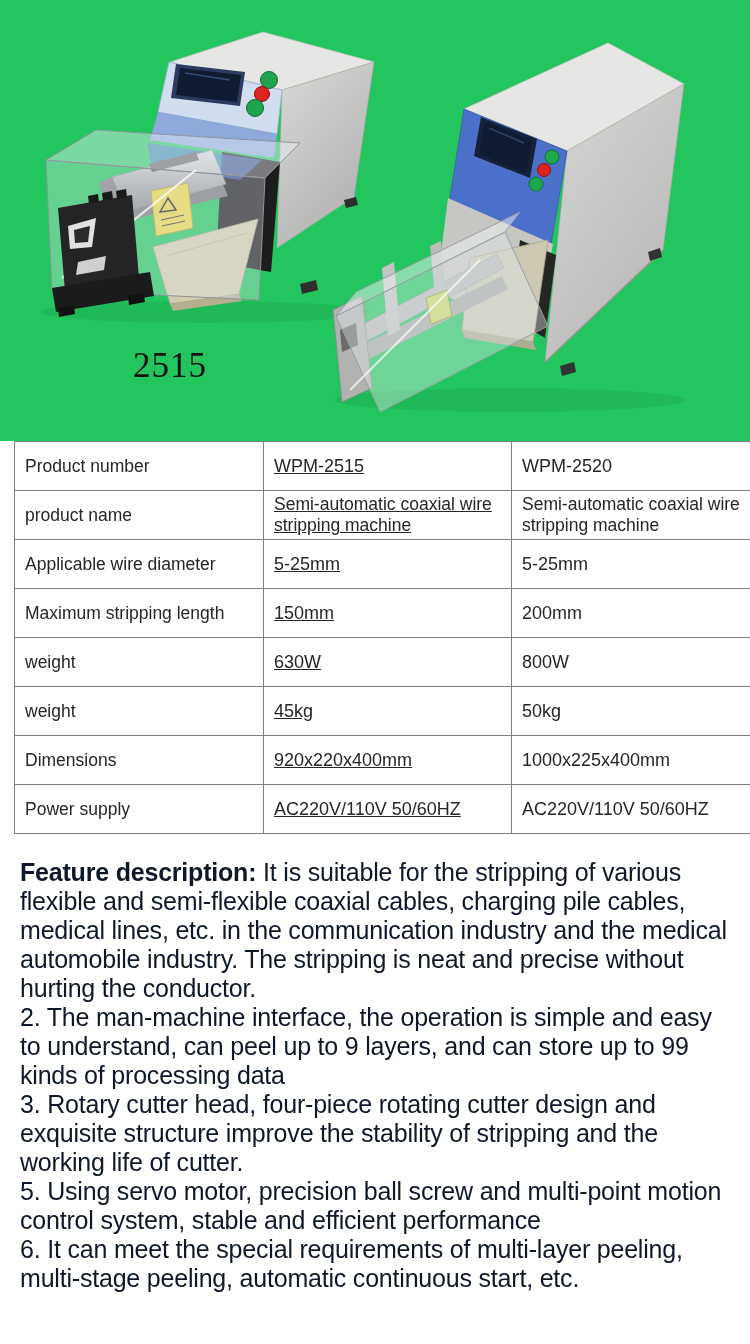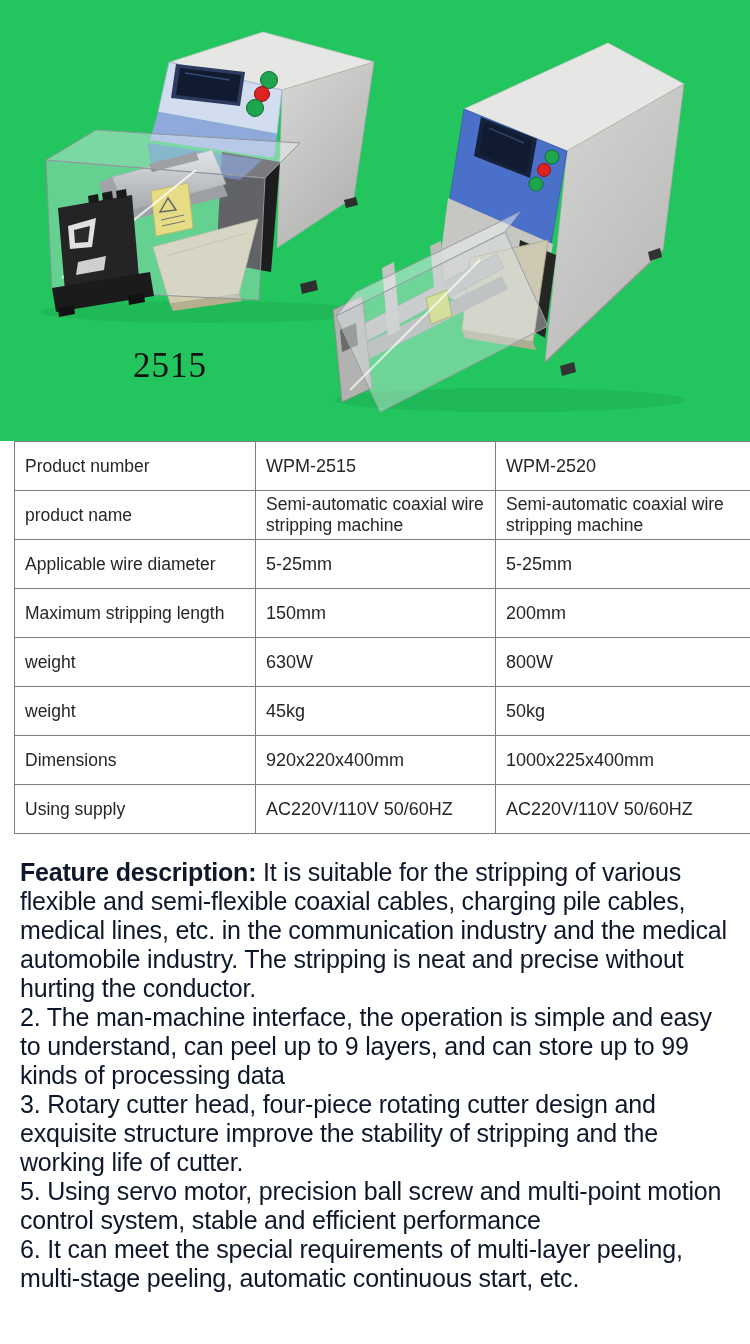--- a/index.html
+++ b/index.html
@@ -4,23 +4,23 @@
 <style>
   html,body{margin:0;padding:0;background:#ffffff;}
   body{width:750px;font-family:"Liberation Sans",sans-serif;color:#1c1c1c;}
   .hero{position:relative;width:750px;height:441px;background:#22c55e;overflow:hidden;}
   .hero svg{position:absolute;left:0;top:0;}
   .caption{position:absolute;left:133px;top:346px;font-family:"Liberation Serif",serif;
            font-size:35px;letter-spacing:1px;color:#111;}
   table.spec{border-collapse:collapse;table-layout:fixed;width:719px;margin:0 0 0 14px;
              font-size:18px;color:#262626;}
   table.spec td{border:1.6px solid #7e7e7e;height:44px;vertical-align:middle;
-                padding:2px 8px 2px 10px;overflow:hidden;}
+                padding:2px 16px 2px 10px;overflow:hidden;}
   td.lbl{width:222px;font-size:17.5px;}
-  td.v1{width:221px;padding-left:16px;}
+  td.v1{width:221px;padding-left:16px;text-decoration:underline;}
   td.v2{width:244px;padding-left:16px;}
   tr.nameRow td{line-height:21px;font-size:17.5px;}
   .desc{margin:24px 14px 0 20px;font-size:25px;line-height:29px;
         letter-spacing:-0.2px;color:#0f172a;}
   .desc p{margin:0;}
   .desc .b{font-weight:bold;}
 </style>
 </head>
 <body>
 
@@ -160,21 +160,21 @@
       <td class="lbl">weight</td>
       <td class="v1">45kg</td>
       <td class="v2">50kg</td>
     </tr>
     <tr>
       <td class="lbl">Dimensions</td>
       <td class="v1">920x220x400mm</td>
       <td class="v2">1000x225x400mm</td>
     </tr>
     <tr>
-      <td class="lbl">Using supply</td>
+      <td class="lbl">Power supply</td>
       <td class="v1">AC220V/110V 50/60HZ</td>
       <td class="v2">AC220V/110V 50/60HZ</td>
     </tr>
   </tbody>
 </table>
 
 <div class="desc">
   <p><span class="b">Feature description:</span><span> It is suitable for the stripping of various flexible and semi-flexible coaxial cables, charging pile cables, medical lines, etc. in the communication industry and the medical automobile industry. The stripping is neat and precise without hurting the conductor.</span></p>
   <p>2. The man-machine interface, the operation is simple and easy to understand, can peel up to 9 layers, and can store up to 99 kinds of processing data</p>
   <p>3. Rotary cutter head, four-piece rotating cutter design and exquisite structure improve the stability of stripping and the working life of cutter.</p>

